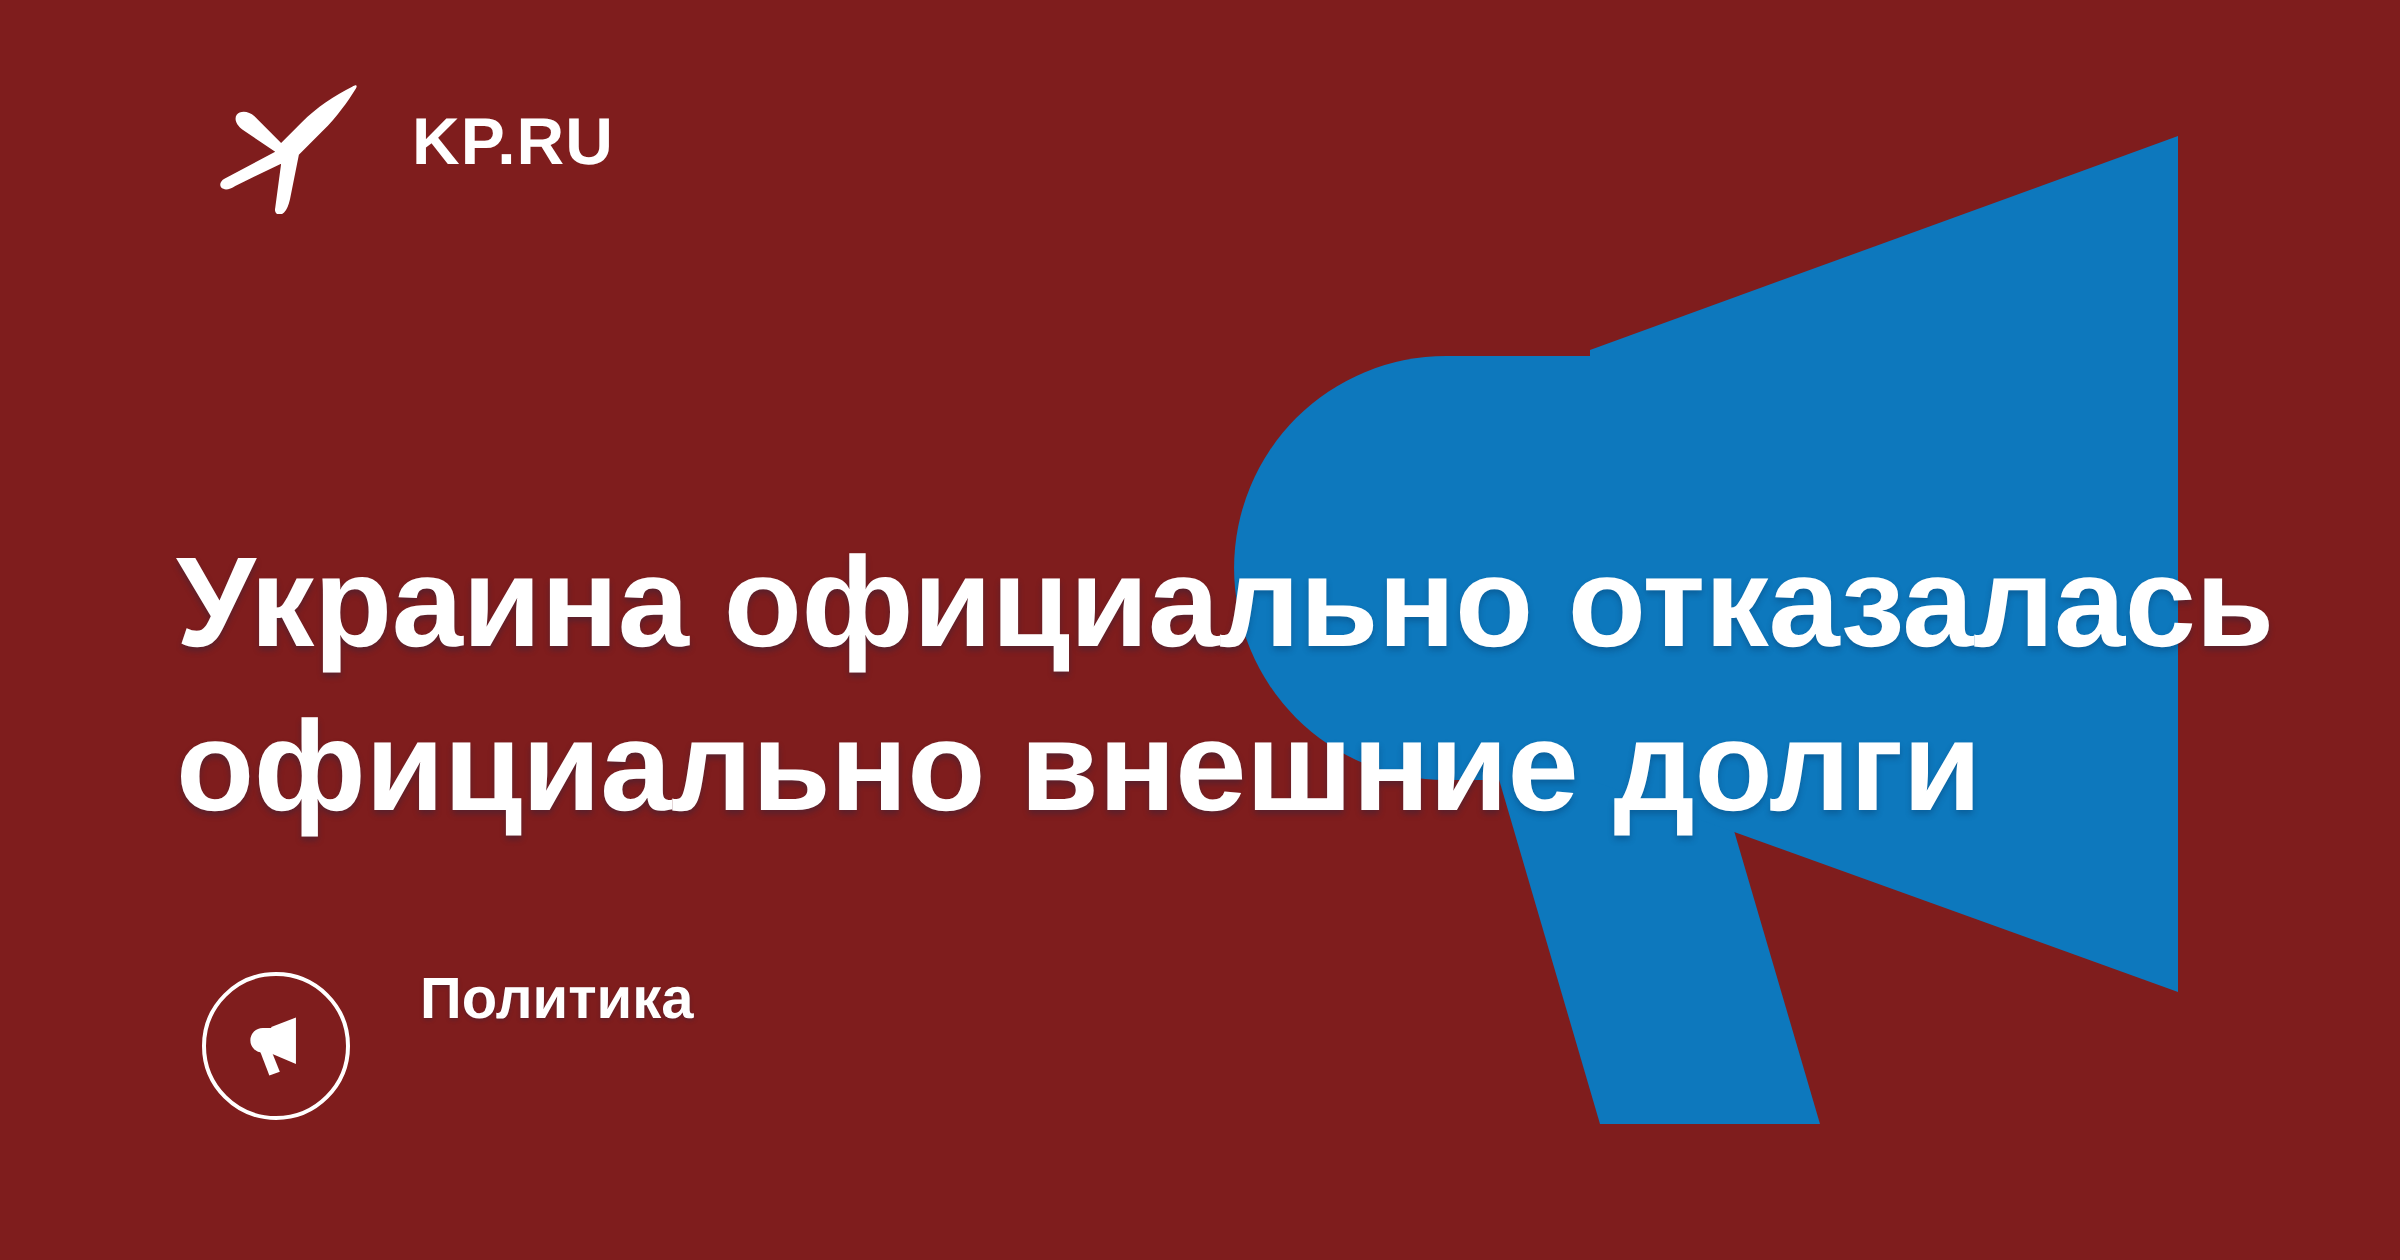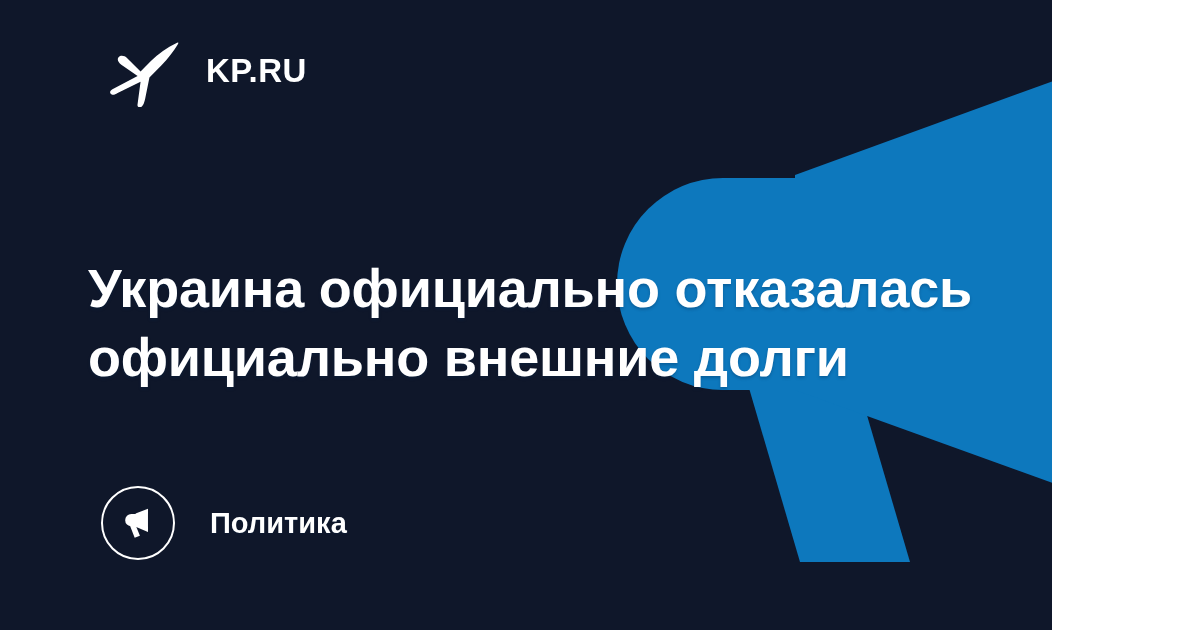--- a/index.html
+++ b/index.html
@@ -3,24 +3,24 @@
 <meta charset="utf-8">
 <title>KP.RU social card</title>
 <style>
   html, body {
     margin: 0;
     padding: 0;
     background: #ffffff;
   }
   .card {
     position: relative;
-    width: 1052px;
+    width: 1200px;
     height: 630px;
     overflow: hidden;
-    background: #0f172a;
+    background: #7f1d1d;
     font-family: "Liberation Sans", "DejaVu Sans", sans-serif;
     -webkit-font-smoothing: antialiased;
   }
 
   
   .watermark {
     position: absolute;
     inset: 0;
     pointer-events: none;
     z-index: 1;
@@ -62,38 +62,38 @@
   }
 
   
   .headline {
     position: absolute;
     left: 88px;
     top: 218px;
     width: 980px;
     z-index: 3;
     color: #ffffff;
-    font-size: 54px;
+    font-size: 64px;
     font-weight: 700;
     line-height: 1.28;
     letter-spacing: -0.2px;
     text-shadow: 0 2px 3px rgba(0, 40, 80, 0.30);
   }
   .headline-line {
     display: block;
     white-space: nowrap;
   }
 
   
   .category {
     position: absolute;
     left: 101px;
     top: 486px;
     display: flex;
-    align-items: center;
+    align-items: flex-start;
     z-index: 3;
   }
   .category-icon {
     width: 74px;
     height: 74px;
     border-radius: 50%;
     border: 2px solid #ffffff;
     box-sizing: border-box;
     display: flex;
     align-items: center;

